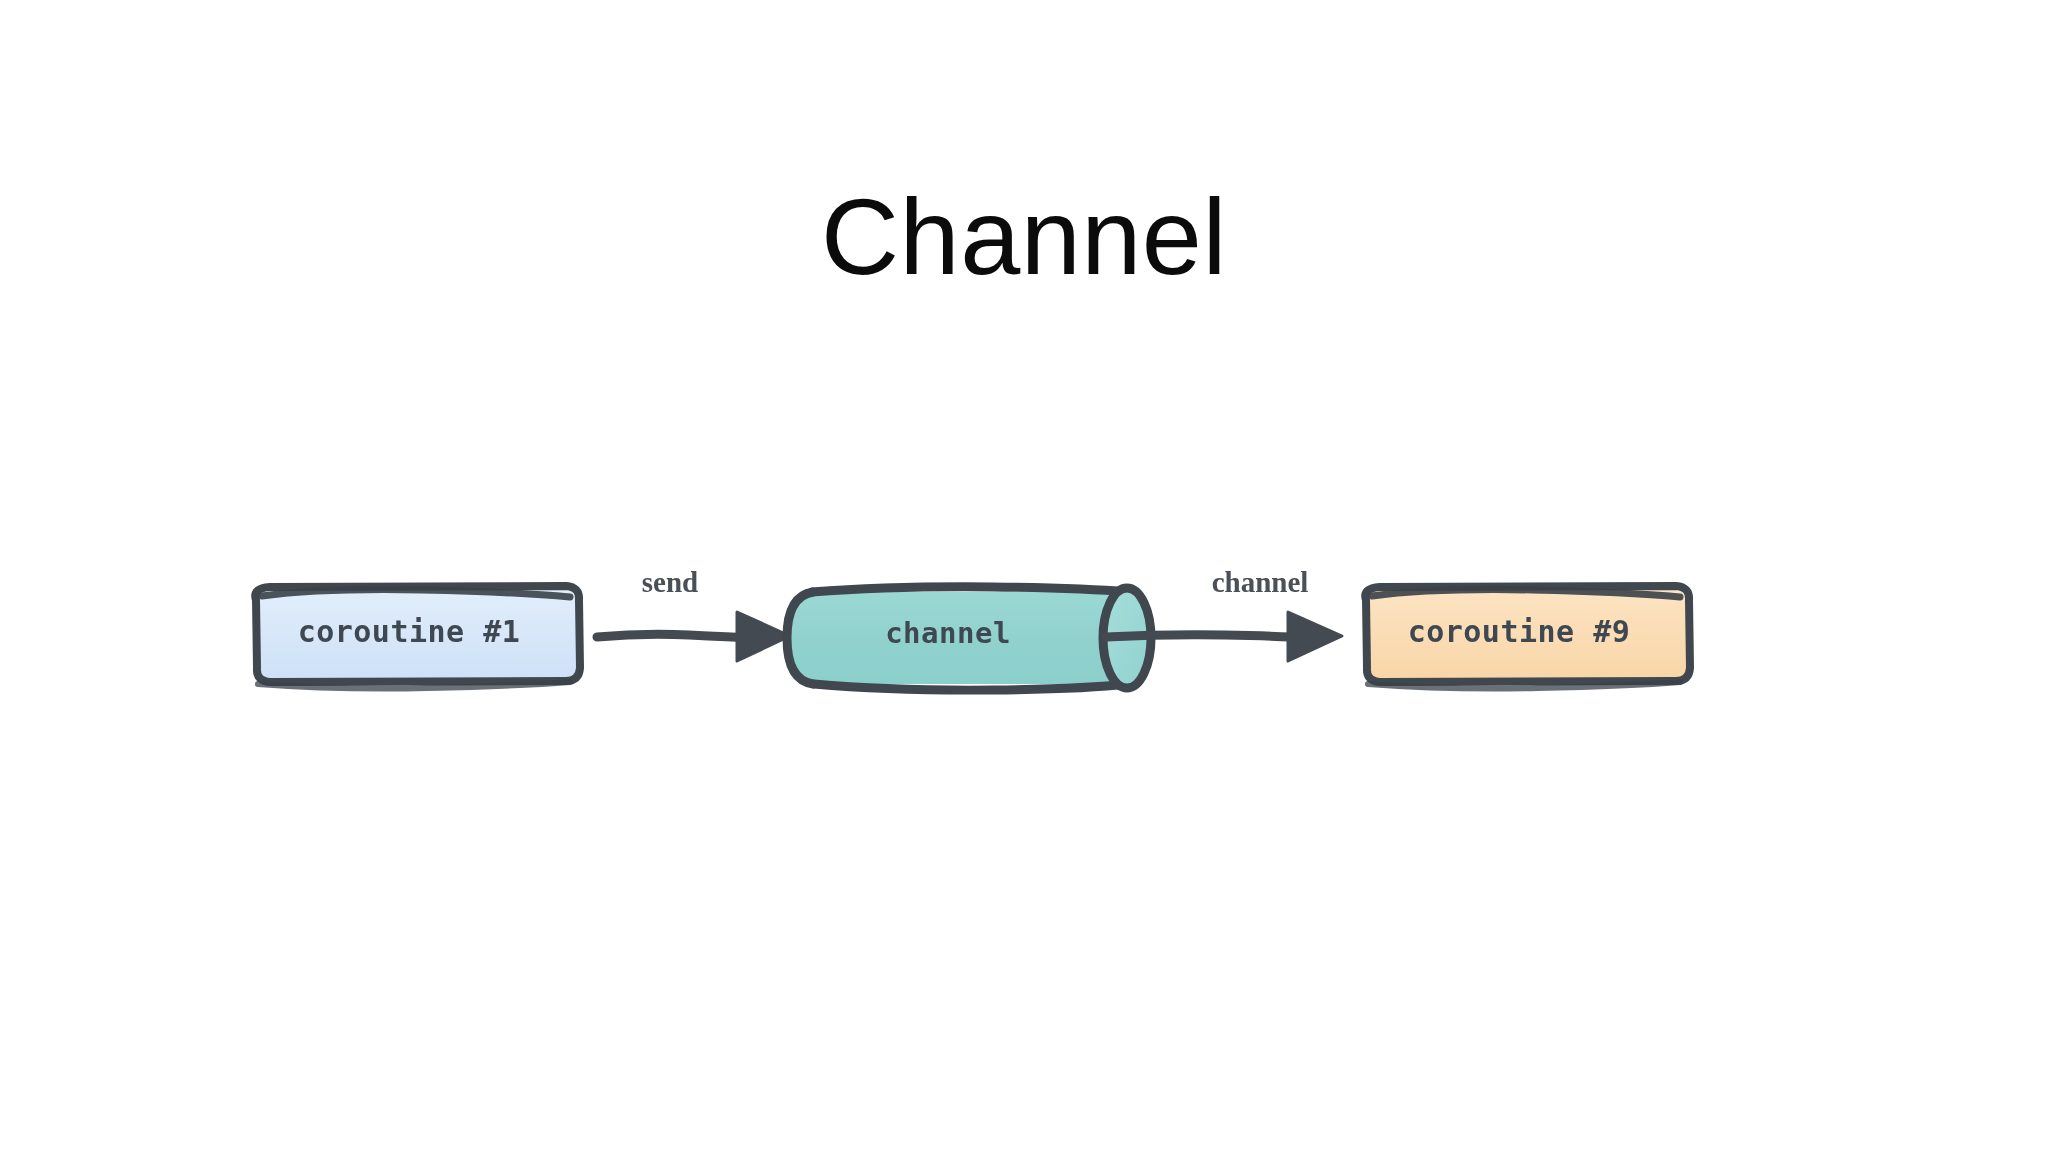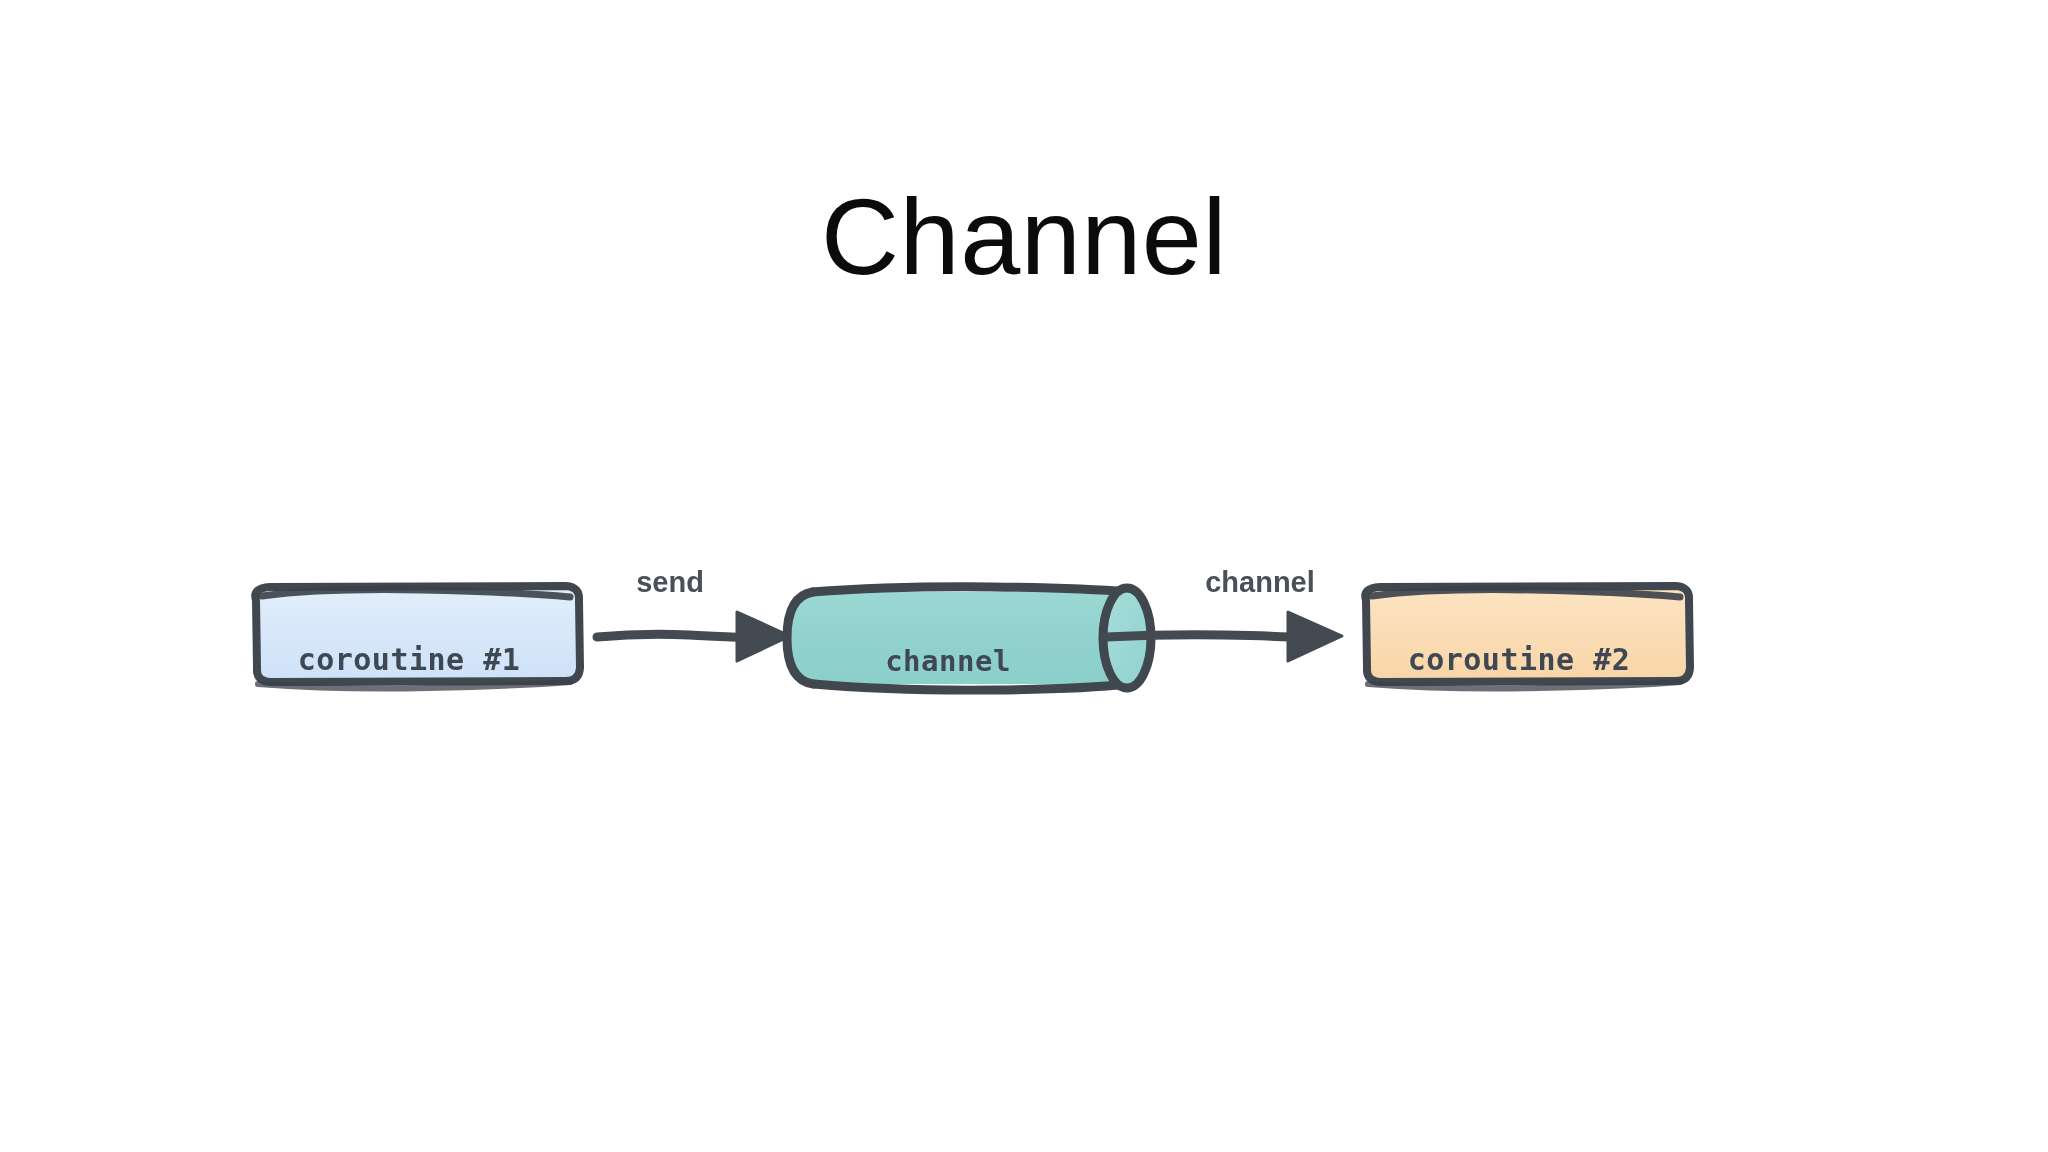--- a/index.html
+++ b/index.html
@@ -42,21 +42,20 @@
 
   
   .node-label {
     position: absolute;
     font-family: "DejaVu Sans Mono", "Liberation Mono", monospace;
     font-weight: 700;
     color: #3f4752;
     white-space: nowrap;
     user-select: none;
     text-align: center;
-    margin-top: 28px;
   }
 
   #label-coroutine-1 {
     left: 248px;
     top: 614px;
     width: 322px;
     font-size: 30px;
     letter-spacing: 0.5px;
   }
 
@@ -71,21 +70,21 @@
   #label-channel {
     left: 788px;
     top: 616px;
     width: 320px;
     font-size: 29px;
     letter-spacing: 0.5px;
   }
 
   .edge-label {
     position: absolute;
-    font-family: Liberation Sans, sans-serif;
+    font-family: Liberation Serif, serif;
     font-weight: 700;
     font-size: 29px;
     color: #4a5058;
     white-space: nowrap;
     user-select: none;
     text-align: center;
   }
 
   #label-send {
     left: 570px;
@@ -187,19 +186,19 @@
       <path d="M 1372 596 q 60 -8 160 -6 q 95 2 148 7" fill="none" stroke="#3a4048" stroke-width="7" stroke-linecap="round" opacity="0.9"></path>
       <path d="M 1368 684 q 80 6 170 4 q 92 -2 142 -6" fill="none" stroke="#3a4048" stroke-width="6" stroke-linecap="round" opacity="0.75"></path>
     </g>
 
   </svg>
 
   <div class="node-label" id="label-coroutine-1">coroutine #1</div>
 
   <div class="node-label" id="label-channel">channel</div>
 
-  <div class="node-label" id="label-coroutine-2">coroutine #2</div>
+  <div class="node-label" id="label-coroutine-2">coroutine #9</div>
 
   <div class="edge-label" id="label-send">send</div>
 
   <div class="edge-label" id="label-receive">channel</div>
 
 </div>
 
 </body></html>

